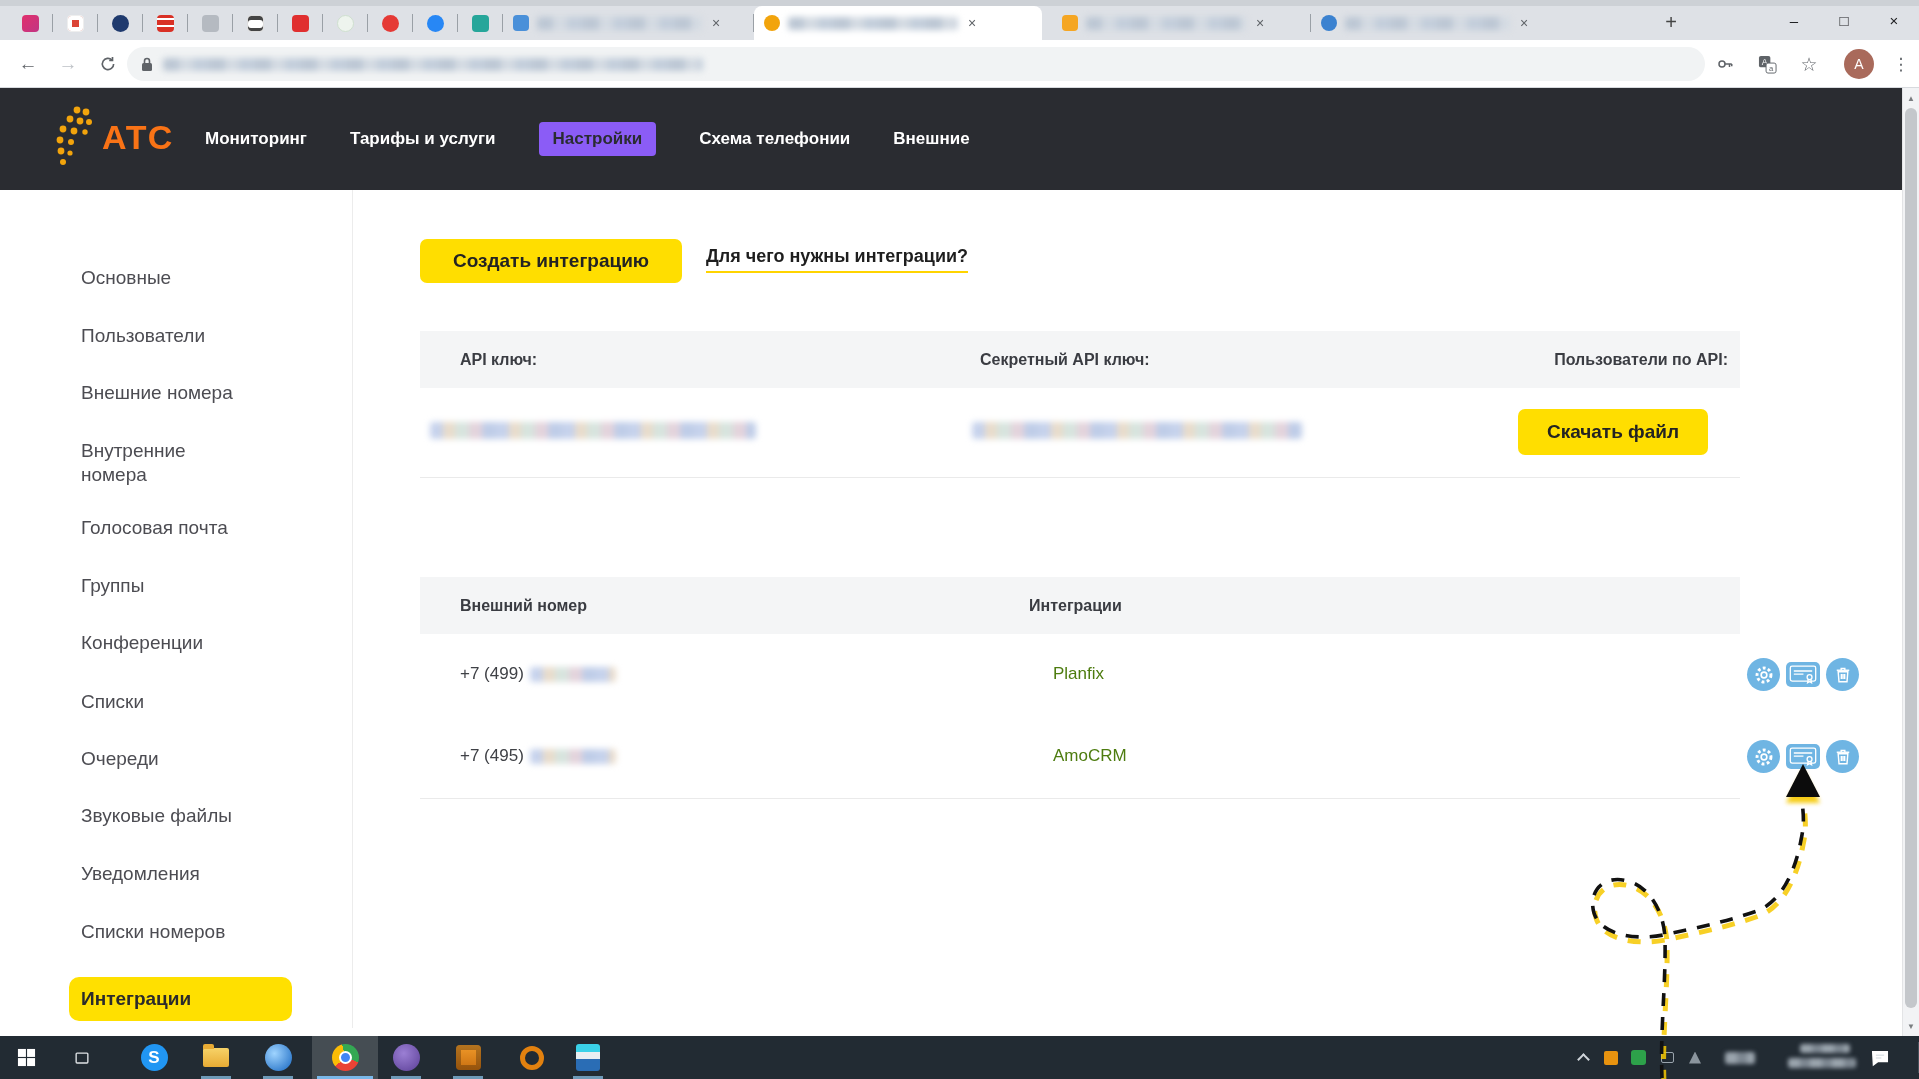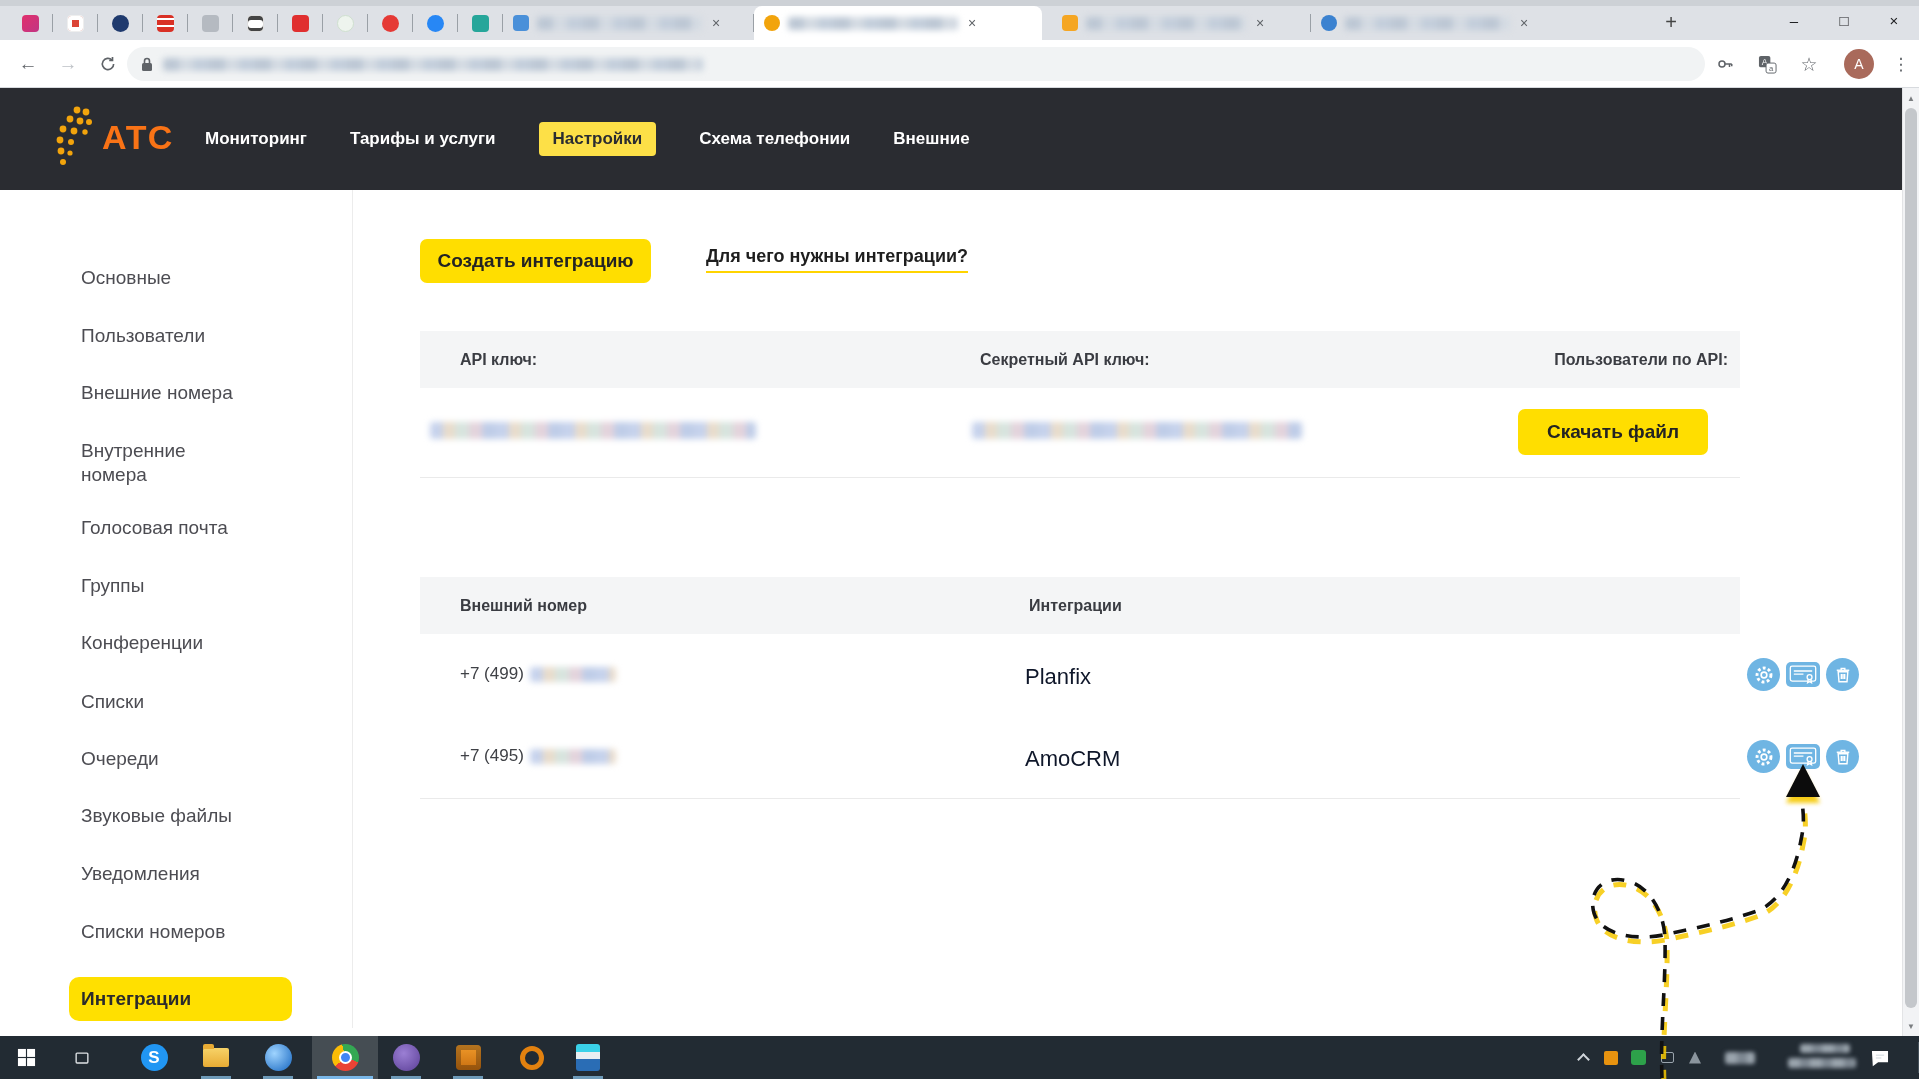--- a/index.html
+++ b/index.html
@@ -37,55 +37,55 @@
   .addr-pill { position:absolute; left:127px; top:7px; width:1578px; height:34px; background:#f1f3f4; border-radius:17px; display:flex; align-items:center; padding-left:14px; gap:10px; }
   .tool-ic { position:absolute; top:12px; width:26px; height:24px; display:flex; align-items:center; justify-content:center; color:#5f6368; }
   .avatar { position:absolute; left:1844px; top:9px; width:30px; height:30px; border-radius:50%; background:#a96a5b; color:#fff; font-size:14px; display:flex; align-items:center; justify-content:center; }
 
   
   .app-header { position:absolute; top:88px; left:0; width:1919px; height:102px; background:#2a2c31; }
   .logo { position:absolute; left:52px; top:16px; display:flex; align-items:center; gap:8px; }
   .logo-text { color:#f97316; font-size:34px; font-weight:bold; letter-spacing:1px; }
   .main-nav { position:absolute; left:205px; top:0; height:102px; display:flex; align-items:center; gap:43px;text-align:right; }
   .nav-item { color:#fff; font-size:17px; font-weight:bold; white-space:nowrap; }
-  .nav-item.active { background:#fde047; color:#2a2c31; padding:7px 14px; border-radius:4px; }
+  .nav-item.active { background:#8b5cf6; color:#2a2c31; padding:7px 14px; border-radius:4px; }
   .acct-name { position:absolute; left:1546px; top:114px; width:170px; height:15px; }
   .balance-line { position:absolute; left:1548px; top:131px; font-size:19px; font-weight:bold; white-space:nowrap; }
   .balance-amt { color:#33A033; }
   .balance-cur { color:#fff; }
   .balance-cap { position:absolute; left:1550px; top:156px; font-size:13px; color:#8f9398; }
   .logout { position:absolute; left:1748px; top:104px; width:30px; height:30px; }
   .support { position:absolute; left:1750px; top:149px; display:flex; align-items:center; gap:7px; }
   .qmark { width:16px; height:16px; border-radius:50%; background:#fff; color:#2a2c31; font-size:11px; font-weight:bold; display:flex; align-items:center; justify-content:center; }
   .support-label { font-size:13px; color:#a6aaaf; }
 
   
   .page { position:absolute; top:190px; left:0; width:1902px; height:846px; background:#fff; }
   .side-divider { position:absolute; left:352px; top:0; width:1px; height:838px; background:#ececec; }
   .side-item { position:absolute; left:81px; font-size:19px; color:#4c4c52; line-height:24px; }
   .side-item.active { left:69px; background:#FFE000; font-weight:bold; color:#2b2b2b; padding:10px 12px 10px 12px; width:223px; border-radius:10px; }
 
   .btn-yellow { background:#FFDE00; border:none; border-radius:7px; font-family:"Liberation Sans",sans-serif; font-weight:bold; color:#232323; display:flex; align-items:center; justify-content:center; }
-  .create-btn { position:absolute; left:420px; top:49px; width:231px; height:44px; font-size:19px; }
+  .create-btn { position:absolute; left:420px; top:49px; width:262px; height:44px; font-size:19px; }
   .info-link { position:absolute; left:706px; top:56px; font-size:18px; font-weight:bold; color:#1e1e1e; text-decoration:none; border-bottom:2.5px solid #FFD400; padding-bottom:4px; }
 
   .strip { position:absolute; left:420px; width:1320px; height:57px; background:#f4f5f6; display:flex; align-items:center; }
   .strip-label { font-size:16px; font-weight:600; color:#3a3c42; position:absolute; white-space:nowrap; }
   .api-strip { top:141px; }
   .api-key-blur { position:absolute; left:430px; top:232px; width:326px; height:17px; }
   .api-secret-blur { position:absolute; left:972px; top:232px; width:330px; height:17px; }
   .download-btn { position:absolute; left:1518px; top:219px; width:190px; height:46px; font-size:19px; }
   .api-bottom { position:absolute; left:420px; top:287px; width:1320px; height:1px; background:#eaeaea; }
 
   .tbl-strip { top:387px; }
   .tbl-row { position:absolute; left:420px; width:1320px; height:82px; }
   .row-1 { top:444px; } .row-2 { top:526px; }
   .cell-phone { position:absolute; left:40px; top:30px; font-size:17px; color:#3f4146; display:flex; align-items:center; gap:6px; }
   .phone-blur { width:86px; height:15px; }
-  .cell-integration { position:absolute; left:605px; top:30px; font-size:22px; color:#0f172a; }
+  .cell-integration { position:absolute; left:633px; top:30px; font-size:17px; color:#4d7c0f; }
   .row-actions { position:absolute; left:1327px; top:24px; display:flex; align-items:center; gap:6px; }
   .act-circle { width:33px; height:33px; border-radius:50%; background:#6FB5E3; display:flex; align-items:center; justify-content:center; }
   .act-rect { width:34px; height:25px; border-radius:5px; background:#6FB5E3; display:flex; align-items:center; justify-content:center; }
   .tbl-bottom { position:absolute; left:420px; top:608px; width:1320px; height:1px; background:#eaeaea; }
 
   
   .scrollbar { position:absolute; top:88px; right:0; width:17px; height:948px; background:#f2f3f5; border-left:1px solid #e3e4e6; z-index:40; }
   .scroll-arrow { position:absolute; left:0; width:16px; height:16px; display:flex; align-items:center; justify-content:center; font-size:8px; color:#7a7d80; }
   .scroll-thumb { position:absolute; left:2px; top:20px; width:12px; height:900px; background:#c4c7cb; border-radius:6px; }
 

